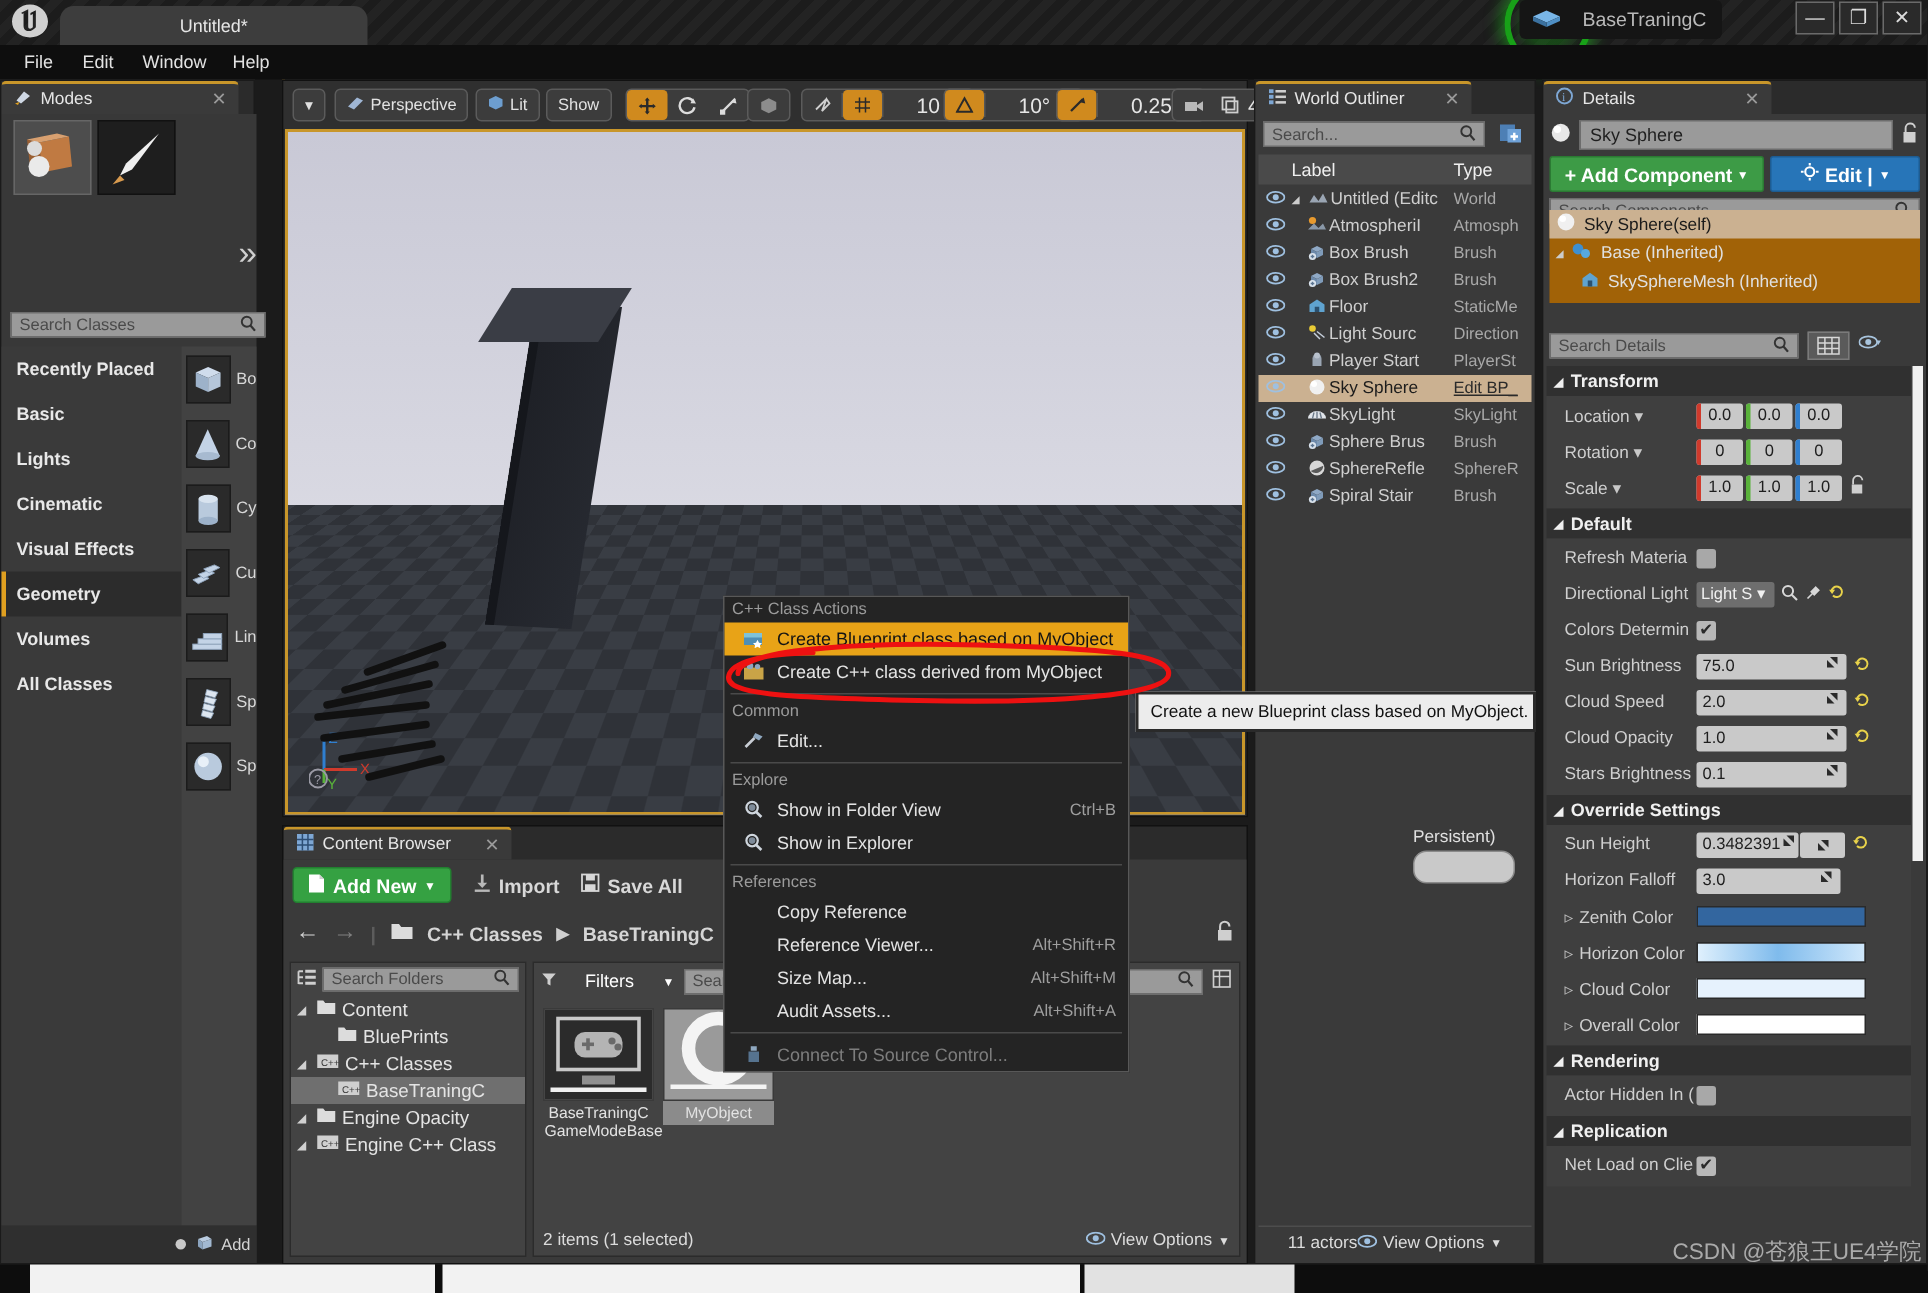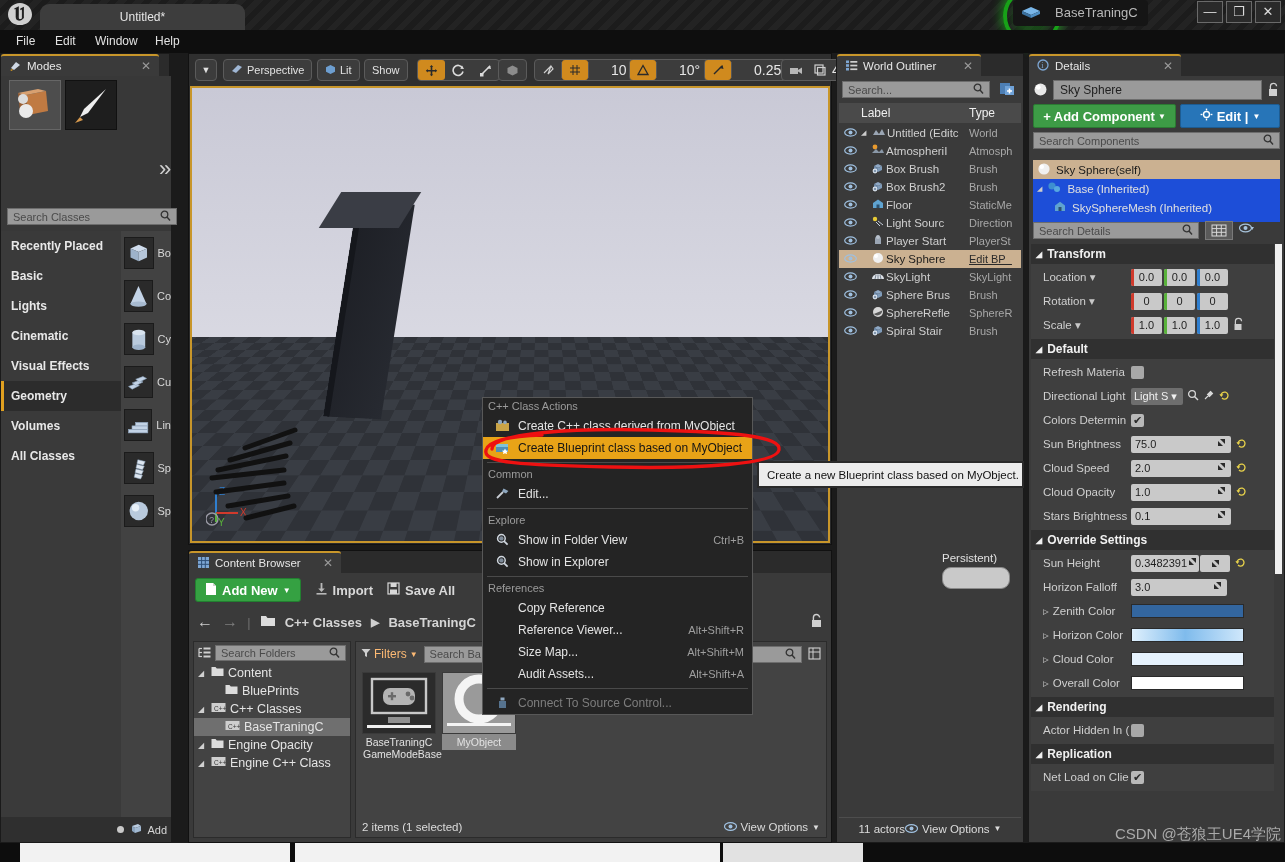--- a/index.html
+++ b/index.html
@@ -106,21 +106,21 @@
   .lockicon { position:absolute; right:8px; top:40px; }
   .cb-left { position:absolute; left:4px; top:68px; width:158px; bottom:4px;
     background:#434343; border:1px solid #2b2b2b; }
   .cb-left .hdr { height:22px; display:flex; align-items:center; gap:4px; padding:0 4px; }
   .treerow { height:18px; display:flex; align-items:center; gap:4px; font-size:12.5px;
     color:#e4e4e4; padding-left:6px; }
   .treerow.sel { background:#6f6f6f; }
   .cb-right { position:absolute; left:166px; top:68px; right:4px; bottom:4px;
     background:#434343; border:1px solid #2b2b2b; }
   .cb-right .hdr { height:24px; display:flex; align-items:center; gap:6px; padding:0 5px; }
-  .filters { display:flex; align-items:center; gap:3px; font-size:12px; color:#fdba74; }
+  .filters { display:flex; align-items:center; gap:19px; font-size:12px; color:#ffffff; }
   .tiles { position:absolute; left:6px; top:30px; display:flex; gap:6px; }
   .tile { width:74px; }
   .tile .thumb { width:74px; height:62px; background:#5a5a5a; border:1px solid #3a3a3a;
     position:relative; overflow:hidden; }
   .tile.sel .thumb, .tile.sel .tname { background:#8b8b8b; }
   .tname { font-size:10.5px; color:#e2e2e2; text-align:center; padding:2px 1px; line-height:12px; }
   .cb-status { position:absolute; left:6px; bottom:4px; font-size:11.5px; color:#dcdcdc; }
   .viewopts { position:absolute; right:6px; bottom:4px; display:flex; align-items:center;
     gap:4px; font-size:11.5px; color:#dcdcdc; }
 
@@ -153,21 +153,21 @@
   .d-name { flex:1; height:20px; background:#9a9a9a; border:1px solid #6d6d6d;
     color:#1f1f1f; font-size:12px; padding:0 6px; line-height:18px; }
   .d-actions { position:absolute; left:4px; top:28px; right:4px; height:24px; display:flex; gap:4px; }
   .btn-add { flex:1; background:#3d9b46; border:1px solid #2b7a33; border-radius:2px;
     color:#fff; font-weight:bold; font-size:13px; display:flex; align-items:center;
     justify-content:center; gap:3px; }
   .btn-edit { width:100px; background:#2775b8; border:1px solid #1d5c92; border-radius:2px;
     color:#fff; font-weight:bold; font-size:13px; display:flex; align-items:center;
     justify-content:center; gap:4px; }
   .d-compsearch { position:absolute; left:4px; top:56px; right:4px; height:17px; }
-  .d-tree { position:absolute; left:4px; top:84px; right:4px; height:62px; background:#1d4ed8; }
+  .d-tree { position:absolute; left:4px; top:64px; right:4px; height:62px; background:#a16207; }
   .d-trow { height:19px; display:flex; align-items:center; gap:5px; font-size:11.5px;
     color:#e0e0e0; padding-left:4px; }
   .d-trow.sel { background:#cbb191; color:#1a1a1a; }
   .d-detsearch { position:absolute; left:4px; top:146px; width:166px; height:17px; }
   .d-gridbtn { position:absolute; left:176px; top:145px; width:28px; height:19px;
     background:#5a5a5a; border:1px solid #7a7a7a; }
   .d-eye { position:absolute; left:210px; top:146px; font-size:12px; color:#a8c4dd; }
   .d-scroll { position:absolute; right:2px; top:168px; width:7px; height:330px; background:#f0f0f0; }
   .sect-hdr { height:20px; background:#303030; display:flex; align-items:center; gap:5px;
     padding-left:5px; font-size:12px; font-weight:bold; color:#f0f0f0; }
@@ -1415,35 +1415,35 @@
               <div class="plbl">Net Load on Clie</div>
               <div class="chk on">✔</div>
             </div>
           </div>
         </div>
     </div>
   </div>
 
   <div id="ctxmenu">
       <div class="ctx-sec">C++ Class Actions</div>
+      <div class="ctx-item hl">
+        <span class="ctx-ico"><svg width="15" height="13" viewBox="0 0 15 13">
+            <rect x="1" y="3" width="12" height="8" fill="#4f8fb5"></rect>
+            <rect x="1" y="3" width="12" height="3" fill="#7fc2d8"></rect>
+            <path d="M10 7.5 l1 2 2 .3 -1.4 1.4 .4 2 -2-1 -2 1 .4-2 -1.4-1.4 2-.3z" fill="#fff"></path>
+          </svg></span>
+        <span>Create Blueprint class based on MyObject</span>
+      </div>
       <div class="ctx-item">
         <span class="ctx-ico"><svg width="15" height="13" viewBox="0 0 15 13">
             <rect x="1" y="4" width="13" height="8" fill="#c9a447"></rect>
             <circle cx="5" cy="3" r="2.2" fill="#8fa8c0"></circle>
             <circle cx="10" cy="3.4" r="1.8" fill="#8fa8c0"></circle>
           </svg></span>
         <span>Create C++ class derived from MyObject</span>
-      </div>
-      <div class="ctx-item hl">
-        <span class="ctx-ico"><svg width="15" height="13" viewBox="0 0 15 13">
-            <rect x="1" y="3" width="12" height="8" fill="#4f8fb5"></rect>
-            <rect x="1" y="3" width="12" height="3" fill="#7fc2d8"></rect>
-            <path d="M10 7.5 l1 2 2 .3 -1.4 1.4 .4 2 -2-1 -2 1 .4-2 -1.4-1.4 2-.3z" fill="#fff"></path>
-          </svg></span>
-        <span>Create Blueprint class based on MyObject</span>
       </div>
       <div class="ctx-div"></div>
       <div class="ctx-sec">Common</div>
       <div class="ctx-item">
         <span class="ctx-ico"><svg width="15" height="13" viewBox="0 0 15 13">
             <path d="M2 11 L8 5" stroke="#c8cdd4" stroke-width="1.8"></path>
             <path d="M8.5 1.6 L13.4 4 L11 6.6 L7 4.4 Z" fill="#8fa8c0"></path>
           </svg></span>
         <span>Edit...</span>
       </div>

